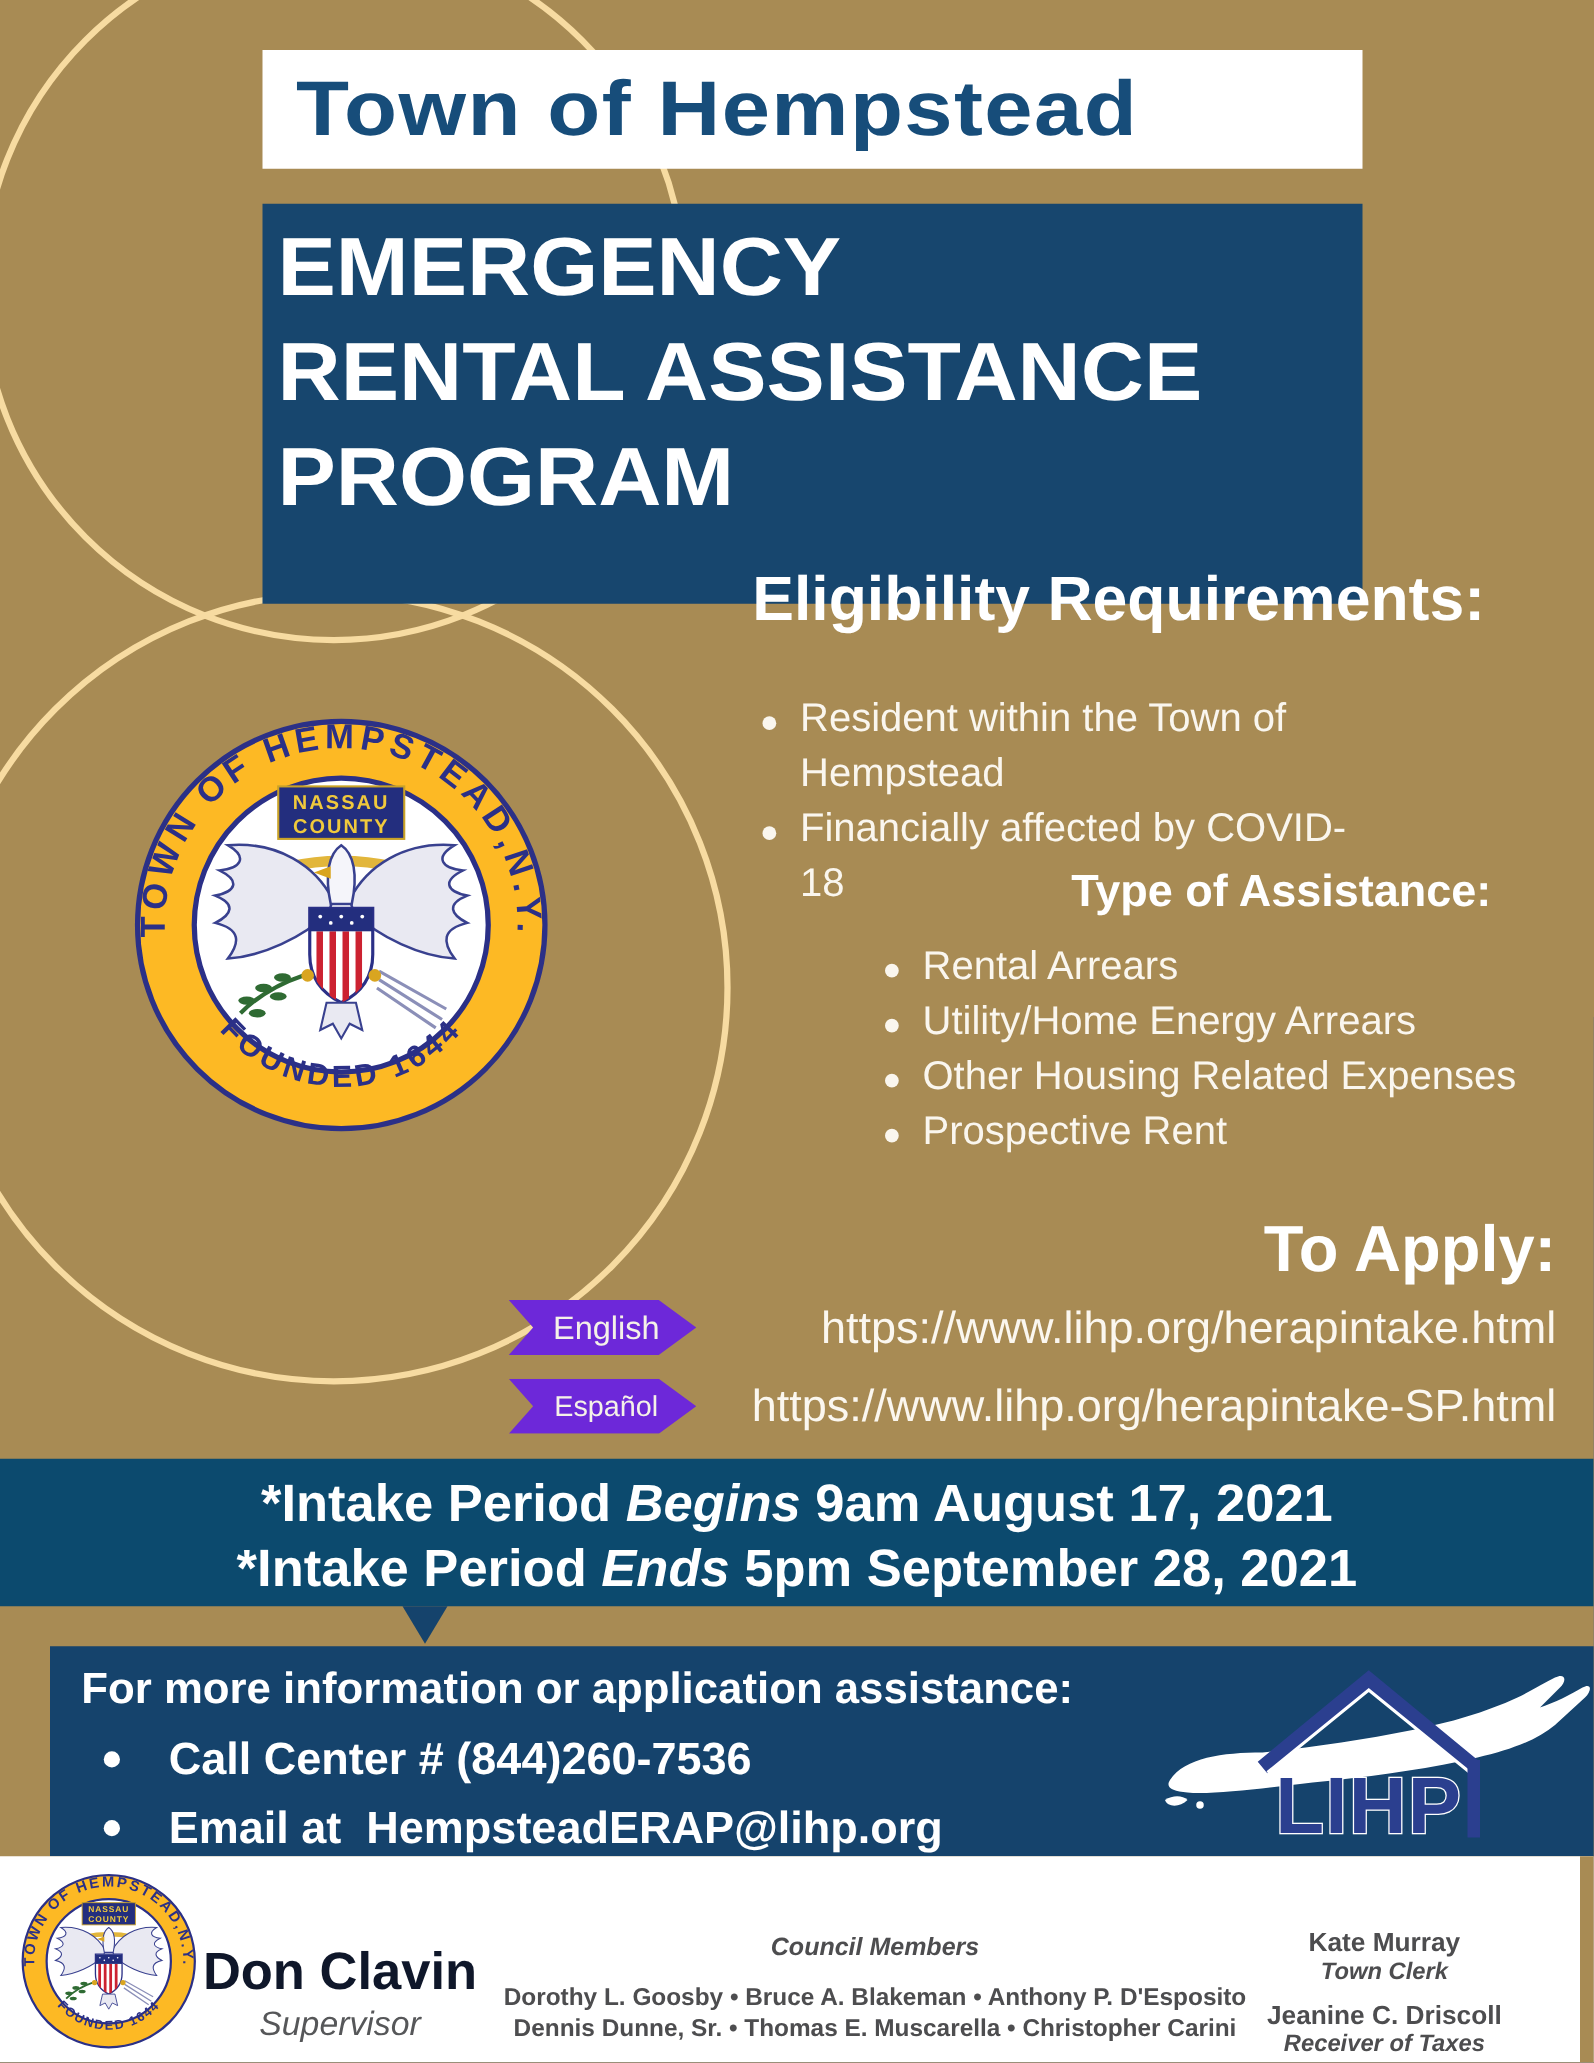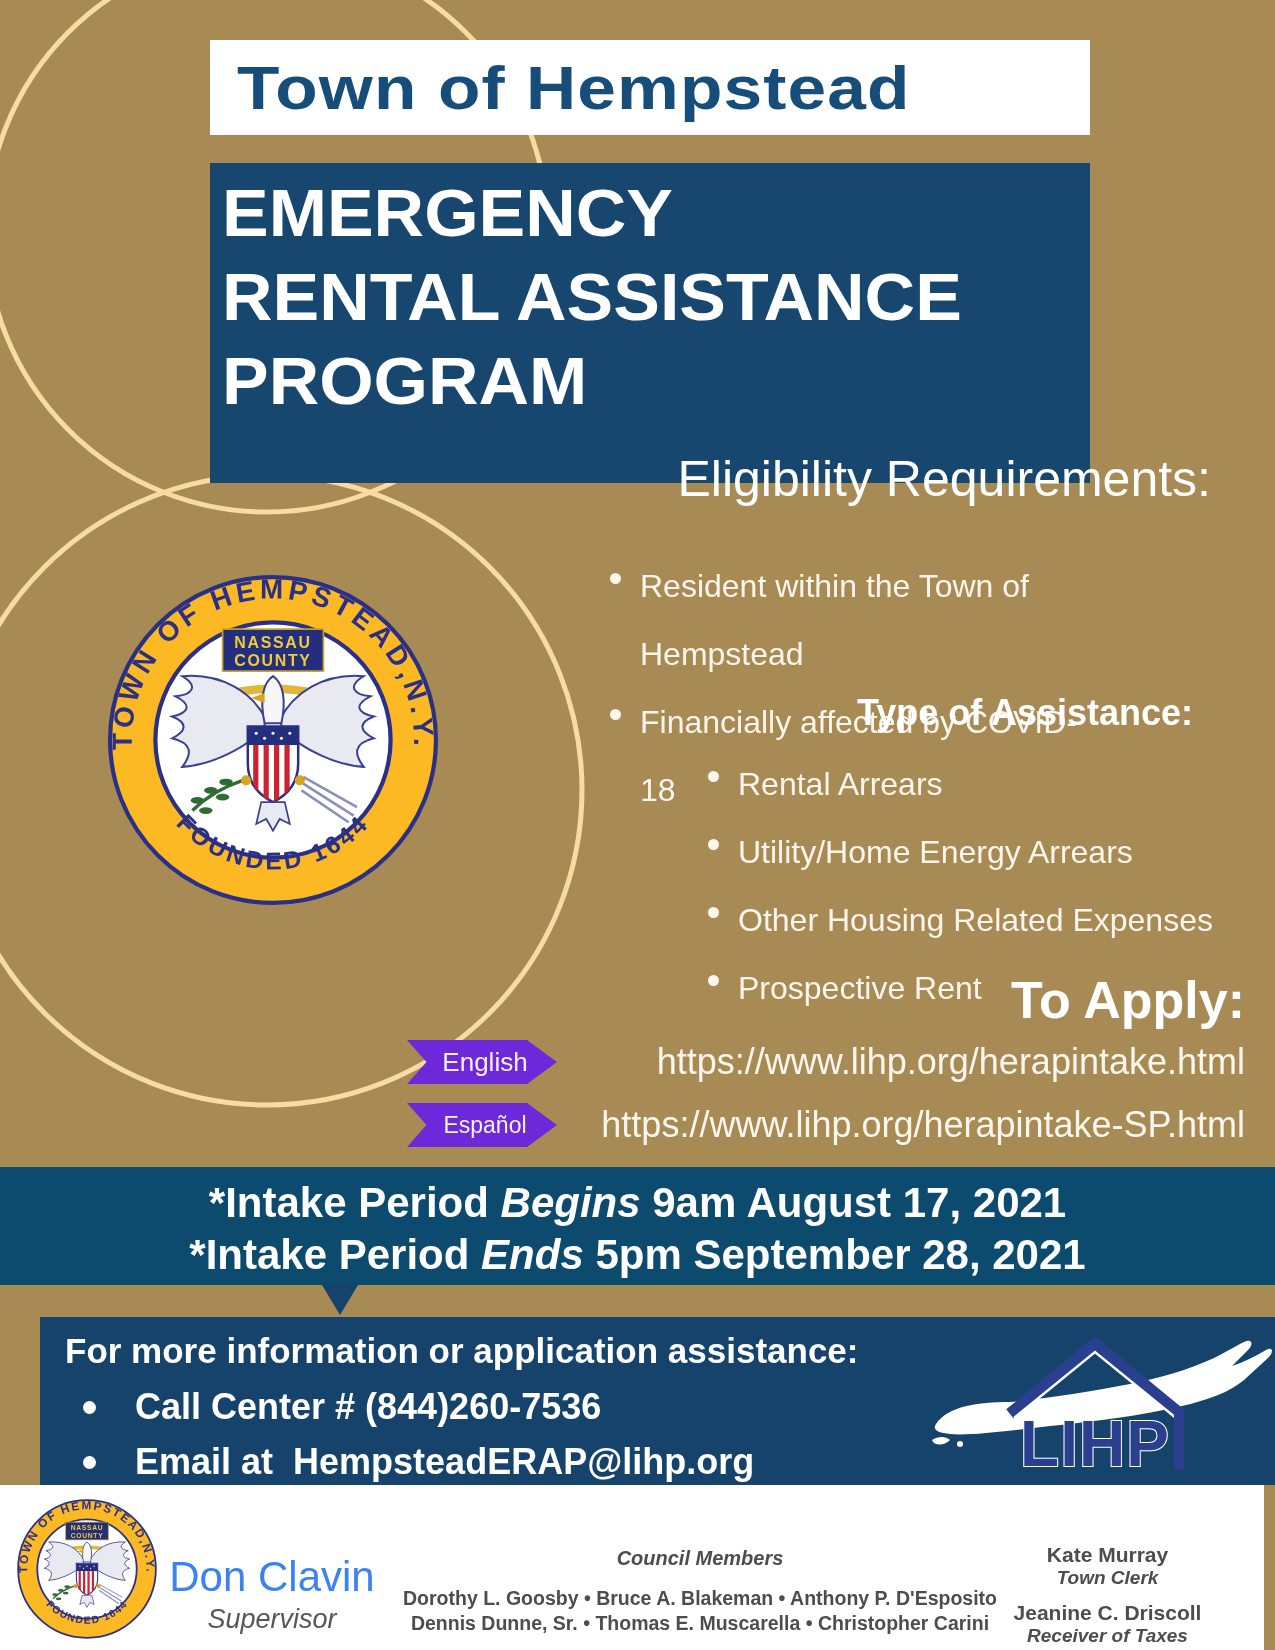--- a/index.html
+++ b/index.html
@@ -22,25 +22,25 @@
   }
   .title-box{
     left:210px;top:163px;width:880px;height:320px;background:#17466E;
     color:#FFFFFF;padding:8px 0 0 12px;box-sizing:border-box;
   }
   .title-box div{
     font-size:66px;font-weight:bold;line-height:84px;letter-spacing:0px;
     transform:scaleX(1.06);transform-origin:left center;white-space:nowrap;
   }
   .elig-head{
-    left:503px;top:450px;width:708px;text-align:right;color:#FFFFFF;
-    font-size:50px;font-weight:normal;white-space:nowrap;
+    left:480px;top:450px;width:708px;text-align:right;color:#FFFFFF;
+    font-size:50px;font-weight:bold;white-space:nowrap;
   }
   .blist{list-style:none;margin:0;padding:0;color:#FAF6EE;}
-  .blist li{position:relative;font-size:32px;line-height:68px;padding-left:0;}
+  .blist li{position:relative;font-size:32px;line-height:44px;padding-left:0;}
   .blist li::before{
     content:"";position:absolute;left:-30px;top:21px;width:11px;height:11px;
     border-radius:50%;background:#FAF6EE;
   }
   .elig-list{left:640px;top:552px;width:450px;}
   .type-head{
     left:593px;top:692px;width:600px;text-align:right;color:#FFFFFF;
     font-size:36px;font-weight:bold;white-space:nowrap;
   }
   .assist-list{left:738px;top:750px;width:520px;}
@@ -81,21 +81,21 @@
     content:"";position:absolute;left:-52px;top:22px;width:13px;height:13px;
     border-radius:50%;background:#FFFFFF;
   }
   .lihp-box{left:930px;top:1328px;width:345px;height:155px;}
   .footer{
     left:0;top:1485px;width:1275px;height:165px;background:#FFFFFF;color:#515254;
   }
   .gold-edge{position:absolute;right:0;top:0;width:11px;height:165px;background:#A88B54;}
   .seal-small{position:absolute;left:16px;top:13px;}
   .supervisor-block{position:absolute;left:152px;top:68px;width:240px;text-align:center;}
-  .supervisor-name{font-size:42px;font-weight:normal;color:#3b82f6;white-space:nowrap;}
+  .supervisor-name{font-size:42px;font-weight:bold;color:#0f172a;white-space:nowrap;}
   .supervisor-title{font-size:27px;font-style:italic;color:#565759;margin-top:3px;}
   .council-block{position:absolute;left:390px;top:62px;width:620px;text-align:center;color:#4D4D4F;}
   .council-head{font-size:20px;font-weight:bold;font-style:italic;}
   .council-line{font-size:19.5px;font-weight:bold;line-height:25px;white-space:nowrap;}
   .council-line.first{margin-top:16px;}
   .right-block{position:absolute;left:1000px;top:58px;width:215px;text-align:center;color:#4D4D4F;}
   .officer-name{font-size:21px;font-weight:bold;}
   .officer-title{font-size:19px;font-weight:bold;font-style:italic;}
   .spacer{height:12px;}
 </style>

